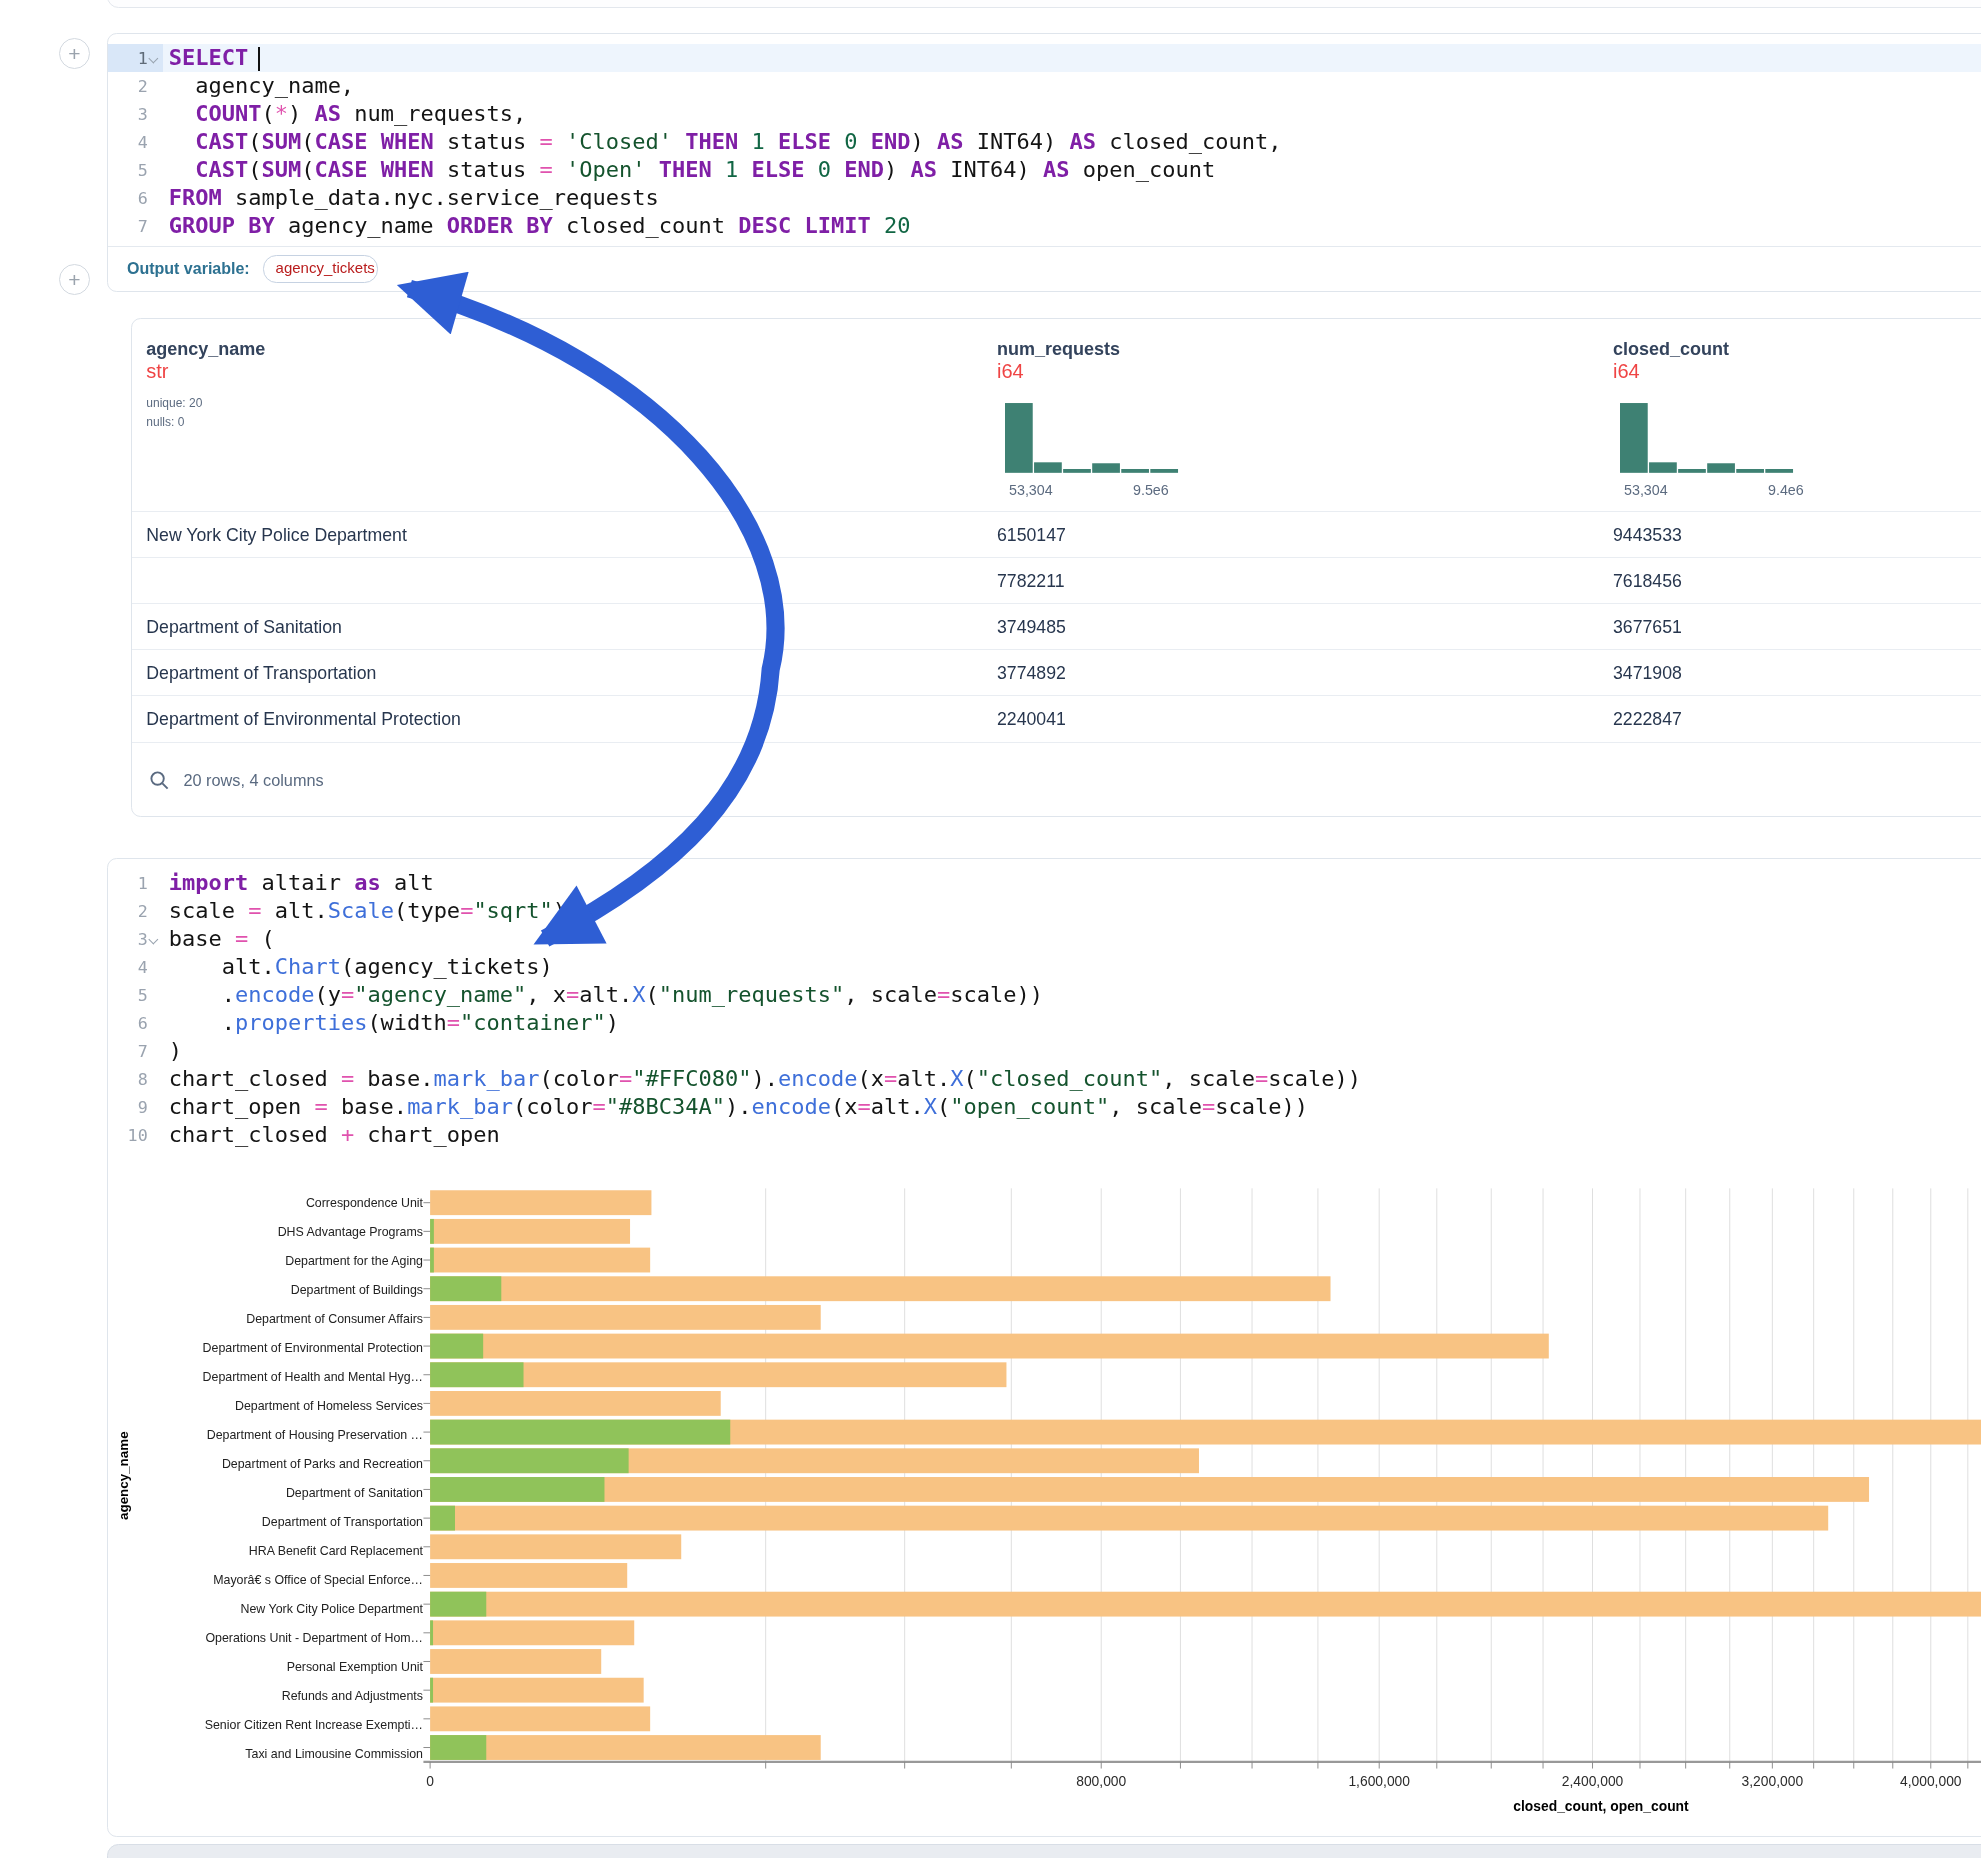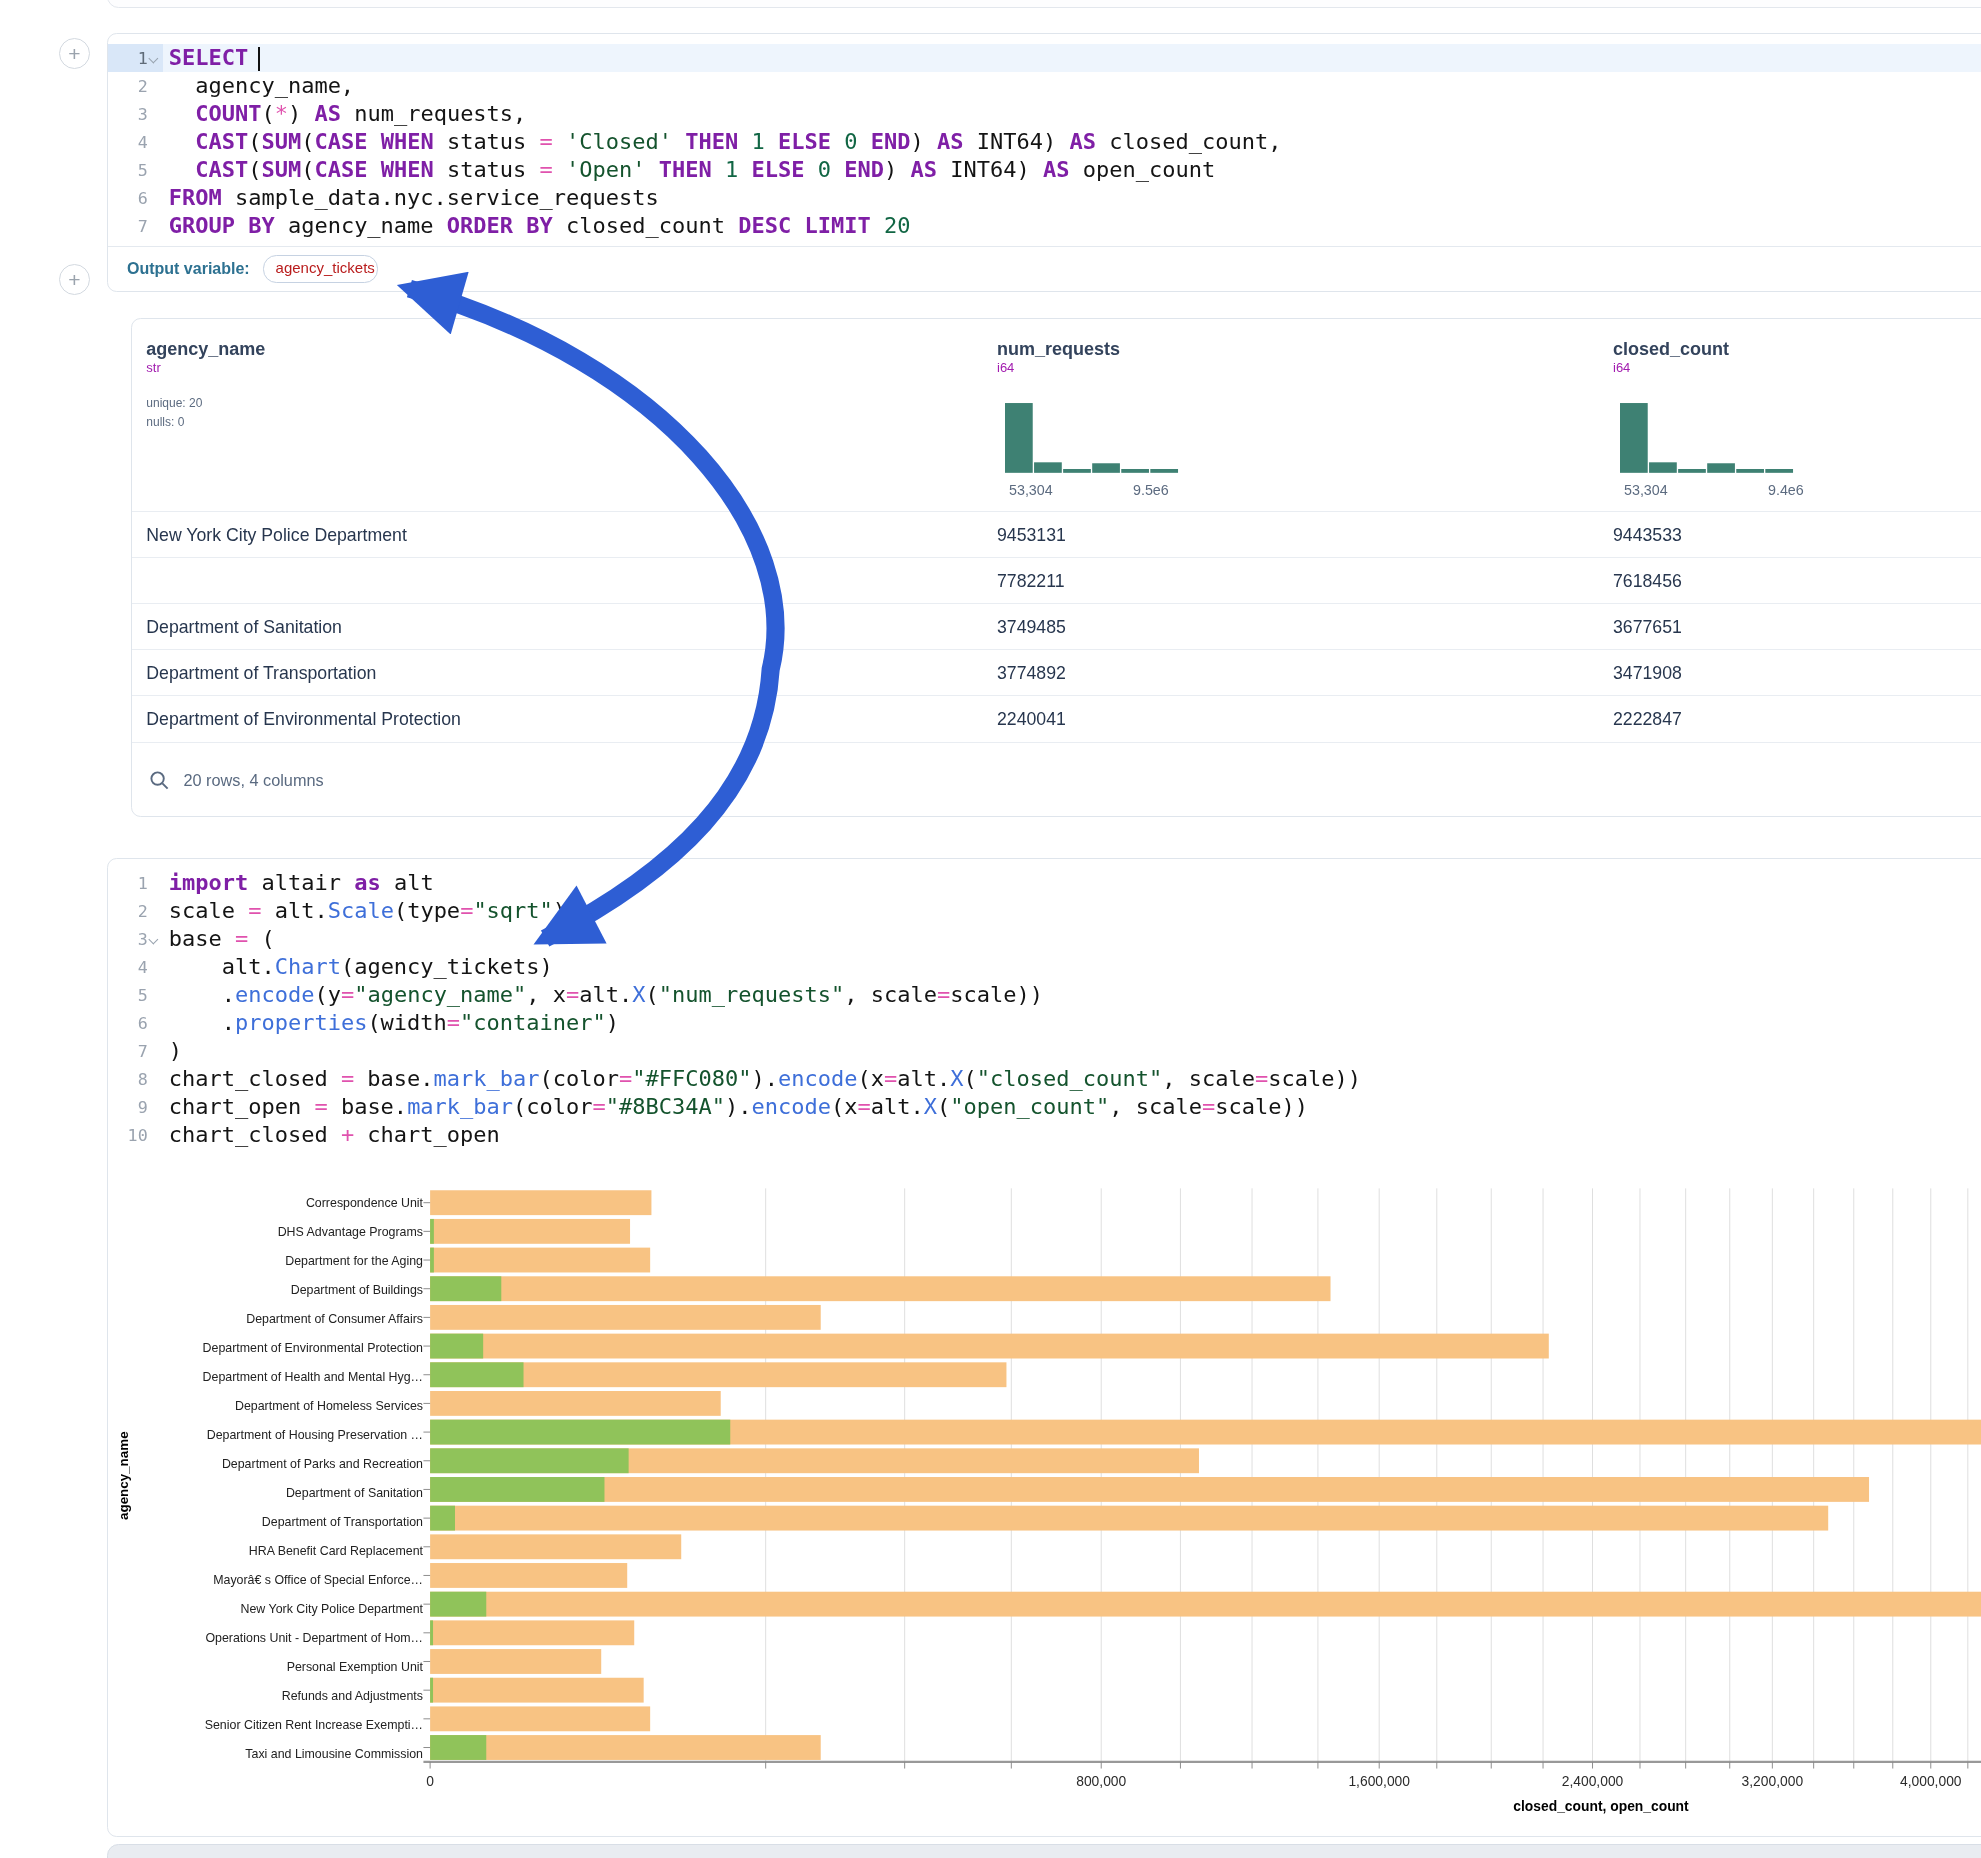--- a/index.html
+++ b/index.html
@@ -42,21 +42,21 @@
   
   .sql-footer { position:absolute; left:0; right:0; bottom:0; height:45px;
                 border-top:1px solid #e4e9ef; display:flex; align-items:center; }
   .outvar-label { margin-left:19px; color:#2d7191; font-size:16px; font-weight:bold; }
   .outvar-pill { margin-left:13.4px; width:115px; height:28px; border:1px solid #c6d2e2;
                  border-radius:13.4px; background:#fff; color:#b91c1c; font-size:15px;
                  line-height:24px; padding-left:11.5px; overflow:hidden; white-space:nowrap; }
 
   
   .tbl-col-name { position:absolute; font-size:18px; font-weight:bold; color:#33435c; }
-  .tbl-col-type { position:absolute; font-size:13px; color:#a21caf; }
+  .tbl-col-type { position:absolute; font-size:20px; color:#ef4444; }
   .tbl-col-stat { position:absolute; font-size:12px; color:#5c6b80; }
   .hist { position:absolute; }
   .hist-min, .hist-max { position:absolute; font-size:14.3px; color:#5c6b80; }
   .tbl-rows { position:absolute; left:0; right:0; top:192px; }
   .tbl-row { position:relative; height:46px; border-top:1px solid #e9edf2; }
   .tbl-cell { position:absolute; top:0; height:46px; line-height:46px;
               font-size:17.7px; color:#27364e; white-space:nowrap; }
   .tbl-footer { position:absolute; left:0; right:0; top:423px; height:76px;
                 border-top:1px solid #e9edf2; display:flex; align-items:center; }
   .tbl-footer-text { color:#5a6a80; font-size:16.3px; margin-left:13.4px; }
@@ -126,21 +126,21 @@
         <rect x="91.19999999999999" y="66" width="29" height="10" fill="#3e8173"></rect>
         <rect x="121.6" y="72" width="29" height="4" fill="#3e8173"></rect>
         <rect x="152" y="72" width="29" height="4" fill="#3e8173"></rect>
       </svg>
       <div class="hist-min" style="left: 1492px; top: 163px;">53,304</div>
       <div class="hist-max" style="left: 1636px; top: 163px;">9.4e6</div>
     </div>
   <div class="tbl-rows" id="tbl-rows">
       <div class="tbl-row">
         <div class="tbl-cell" style="left: 14.3px;">New York City Police Department</div>
-        <div class="tbl-cell" style="left: 865px;">9453131</div>
+        <div class="tbl-cell" style="left: 865px;">6150147</div>
         <div class="tbl-cell" style="left: 1481px;">9443533</div>
       </div>
       <div class="tbl-row">
         <div class="tbl-cell" style="left: 865px;">7782211</div>
         <div class="tbl-cell" style="left: 1481px;">7618456</div>
       </div>
       <div class="tbl-row">
         <div class="tbl-cell" style="left: 14.3px;">Department of Sanitation</div>
         <div class="tbl-cell" style="left: 865px;">3749485</div>
         <div class="tbl-cell" style="left: 1481px;">3677651</div>

